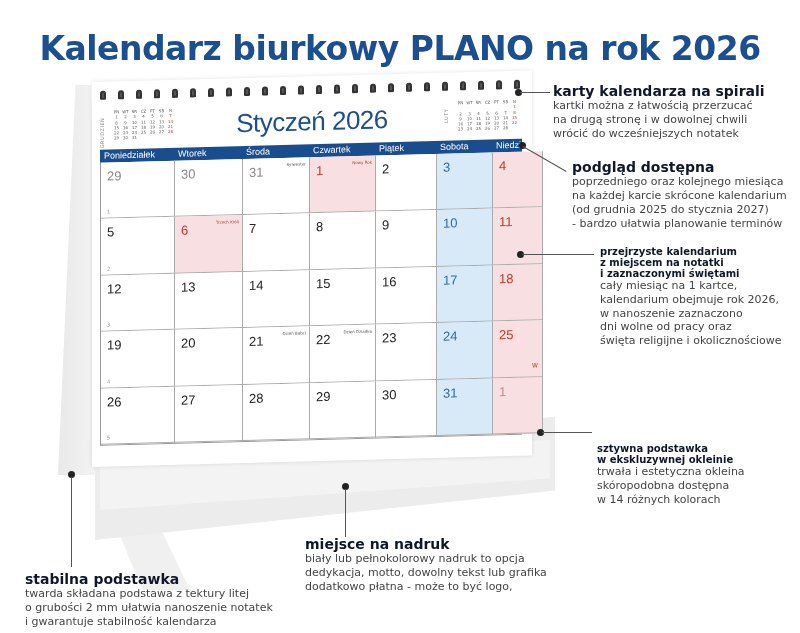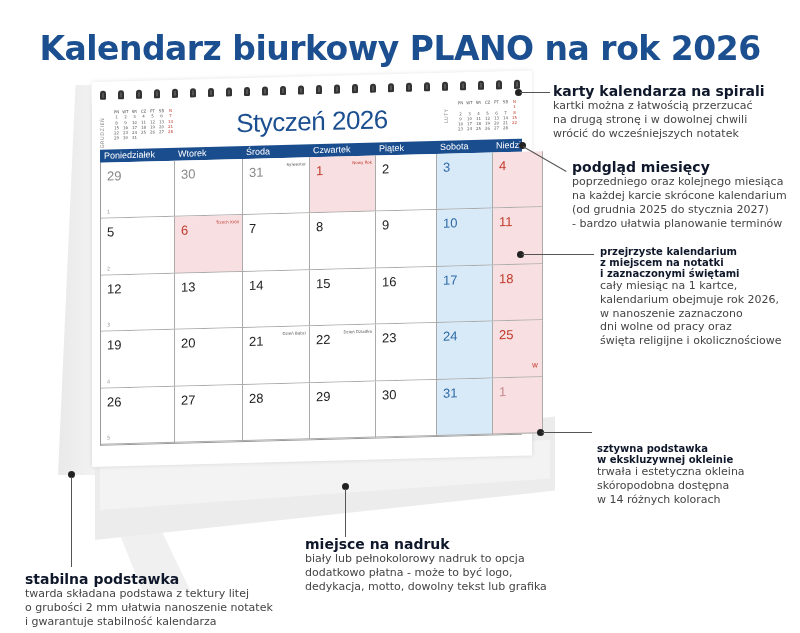--- a/index.html
+++ b/index.html
@@ -329,21 +329,21 @@
   <p>
     <span>kartki można z łatwością przerzucać</span>
     <span>na drugą stronę i w dowolnej chwili</span>
     <span>wrócić do wcześniejszych notatek</span>
   </p>
 </div>
 
 <div class="dot" style="left:519px;top:142px"></div>
 <div class="line" style="left:523px;top:146px;width:50px;height:1px;transform:rotate(30deg);transform-origin:left"></div>
 <div class="ann medium" style="left:572px;top:160px">
-  <h3>podgląd miesięcy</h3>
+  <h3>podgląd dostępna</h3>
   <p>
     <span>poprzedniego oraz kolejnego miesiąca</span>
     <span>na każdej karcie skrócone kalendarium</span>
     <span>(od grudnia 2025 do stycznia 2027)</span>
     <span>- bardzo ułatwia planowanie terminów</span>
   </p>
 </div>
 
 <div class="dot" style="left:517px;top:251px"></div>
 <div class="line" style="left:522px;top:254px;width:72px;height:1px"></div>
@@ -375,22 +375,22 @@
     <span>w 14 różnych kolorach</span>
   </p>
 </div>
 
 <div class="dot" style="left:342px;top:483px"></div>
 <div class="line" style="left:345px;top:489px;width:1px;height:48px"></div>
 <div class="ann medium" style="left:305px;top:537px">
   <h3>miejsce na nadruk</h3>
   <p>
     <span>biały lub pełnokolorowy nadruk to opcja</span>
+    <span>dedykacja, motto, dowolny tekst lub grafika</span>
     <span>dodatkowo płatna - może to być logo,</span>
-    <span>dedykacja, motto, dowolny tekst lub grafika</span>
   </p>
 </div>
 
 <div class="dot" style="left:68px;top:471px"></div>
 <div class="line" style="left:71px;top:477px;width:1px;height:90px"></div>
 <div class="ann medium" style="left:25px;top:572px">
   <h3>stabilna podstawka</h3>
   <p>
     <span>twarda składana podstawa z tektury litej</span>
     <span>o grubości 2 mm ułatwia nanoszenie notatek</span>

